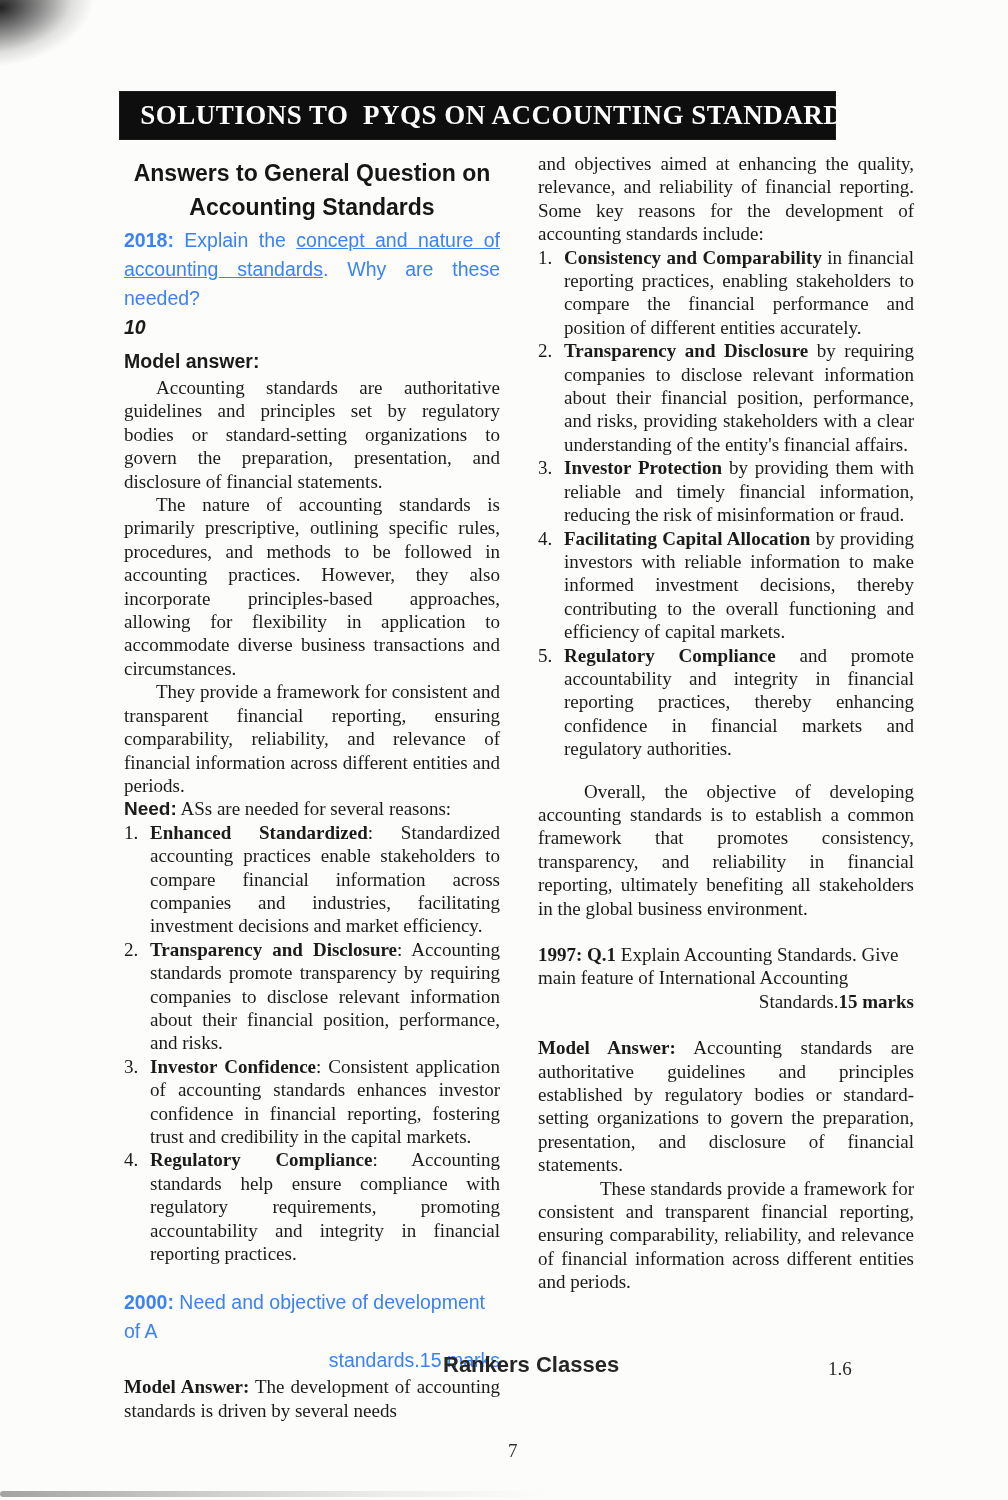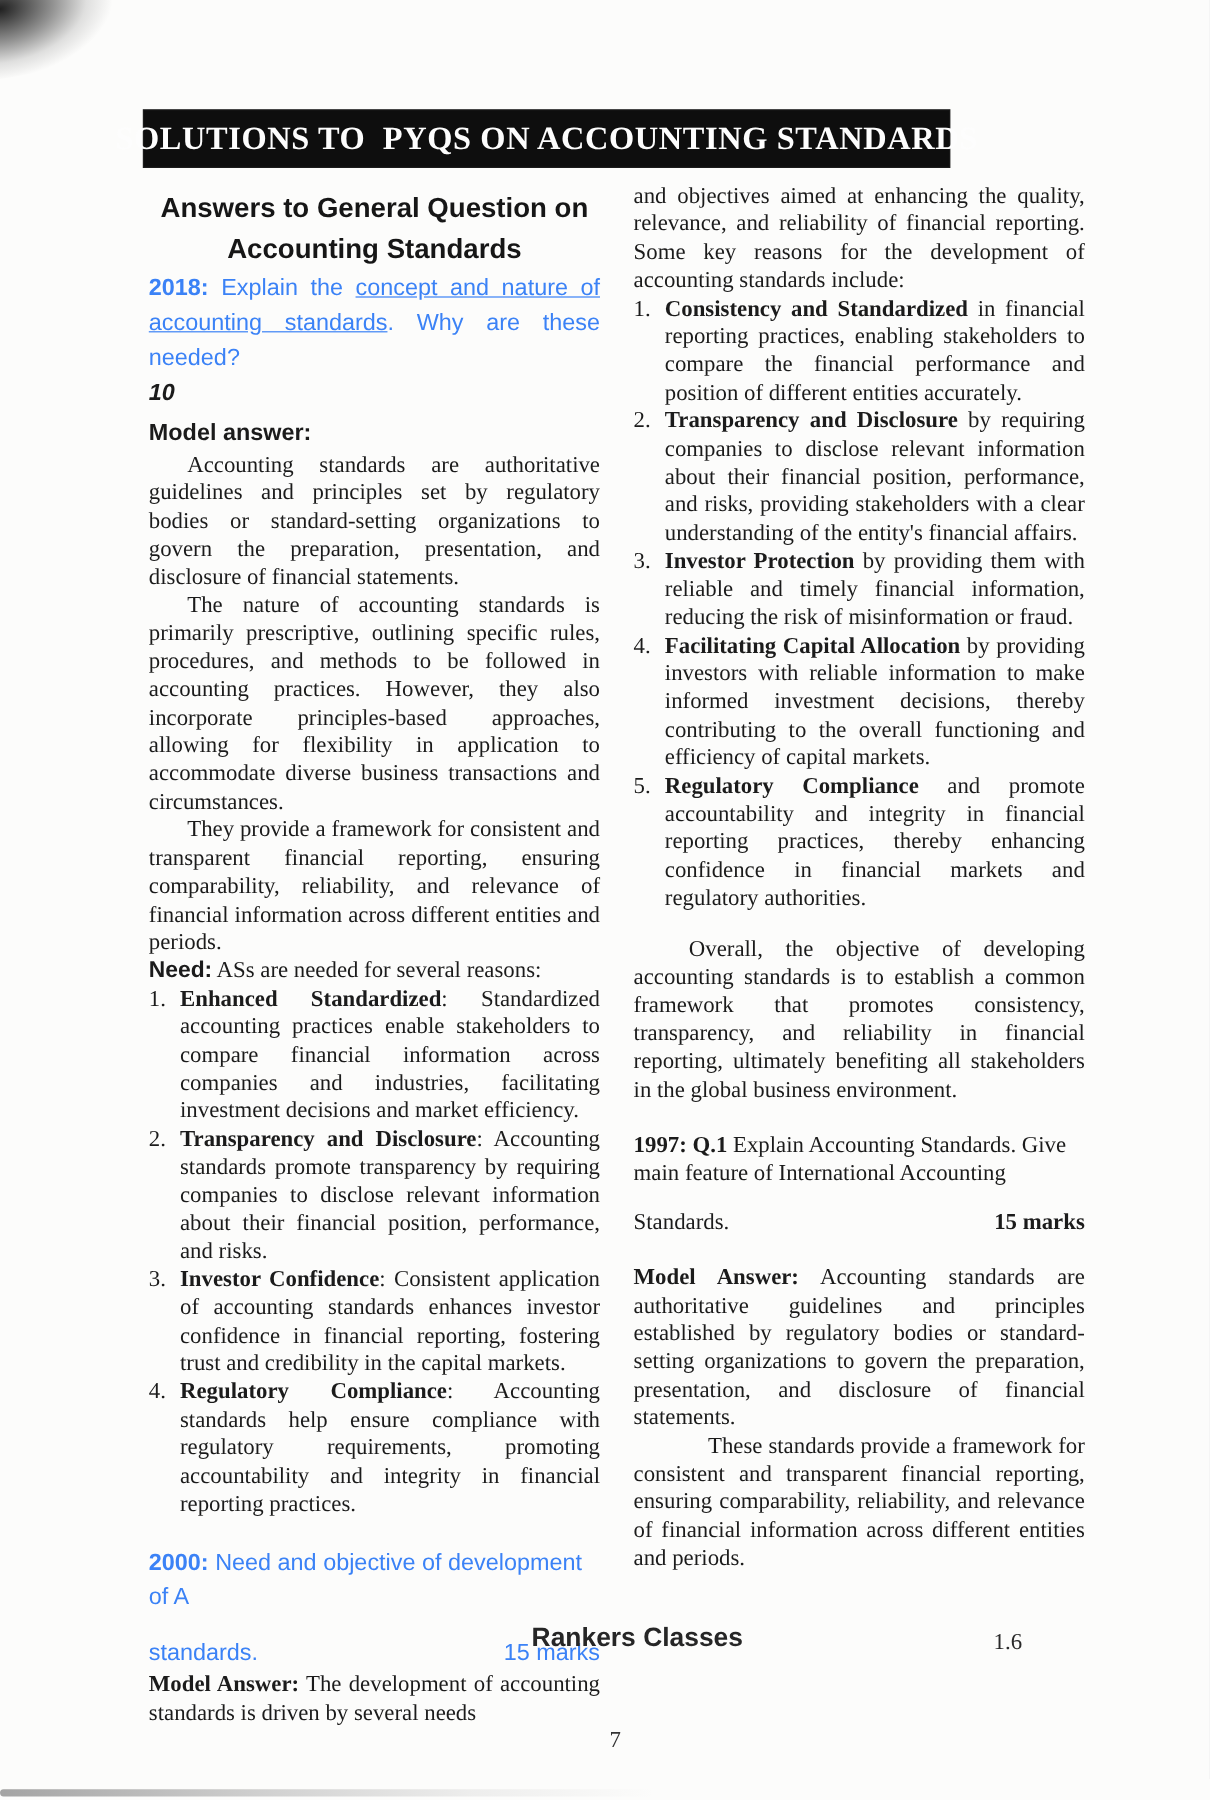--- a/index.html
+++ b/index.html
@@ -29,26 +29,27 @@
   
   .banner {
     position: absolute; top: 92px; left: 120px; width: 671px; height: 47px;
     background: #0e0e0e;
     color: #fdfdfd;
     display: flex; align-items: center; justify-content: center;
     font-family: "Liberation Serif", serif;
     font-weight: bold; font-size: 27px; letter-spacing: 0.5px;
     white-space: pre;
     box-shadow: 0 0 0 1px #1c1c1c;
+    padding-left: 44px;
   }
   
   .columns {
     position: absolute; top: 152px; left: 124px;
     width: 786px;
-    display: grid; grid-template-columns: 376px 376px; column-gap: 28px;
+    display: grid; grid-template-columns: 376px 376px; column-gap: 38px;
   }
   .col { width: 376px; }
 
   p { margin: 0; }
   .just { text-align: justify; }
   .serif-body { font-size: 19px; line-height: 23.4px; }
   .sans { font-family: "Liberation Sans", sans-serif; }
   .b { font-weight: bold; }
   .ind-1 { text-indent: 32px; }
   .ind-2 { text-indent: 46px; margin-top: 19px; }
@@ -65,21 +66,21 @@
   .model-label { font-size: 19.5px; line-height: 29px; }
 
   .numlist { list-style: none; margin: 0; padding: 0; }
   .numlist li {
     position: relative; padding-left: 26px;
     text-align: justify;
     font-size: 19px; line-height: 23.4px;
   }
   .numlist .num { position: absolute; left: 0; top: 0; }
 
-  .split { display: flex; justify-content: space-between; margin-top: 17px; }
+  .split { display: flex; justify-content: flex-end; }
   .gap-sm { margin-top: 6px; }
   .gap-md { margin-top: 23px; }
 
   
   .footer-brand {
     position: absolute; left: 443px; top: 1352px;
     font-family: "Liberation Sans", sans-serif;
     font-weight: bold; font-size: 22px; color: #262626;
   }
   .footer-section {
@@ -134,21 +135,21 @@
         <span>15 marks</span>
       </div>
 
       <p class="serif-body just"><span class="b">Model Answer:</span><span> The development of accounting standards is driven by several needs</span></p>
     </div>
 
     <div class="col">
       <p class="serif-body just">and objectives aimed at enhancing the quality, relevance, and reliability of financial reporting. Some key reasons for the development of accounting standards include:</p>
 
       <ol class="numlist">
-        <li><span class="num">1.</span><span class="b">Consistency and Standardized</span><span> in financial reporting practices, enabling stakeholders to compare the financial performance and position of different entities accurately.</span></li>
+        <li><span class="num">1.</span><span class="b">Consistency and Comparability</span><span> in financial reporting practices, enabling stakeholders to compare the financial performance and position of different entities accurately.</span></li>
         <li><span class="num">2.</span><span class="b">Transparency and Disclosure</span><span> by requiring companies to disclose relevant information about their financial position, performance, and risks, providing stakeholders with a clear understanding of the entity's financial affairs.</span></li>
         <li><span class="num">3.</span><span class="b">Investor Protection</span><span> by providing them with reliable and timely financial information, reducing the risk of misinformation or fraud.</span></li>
         <li><span class="num">4.</span><span class="b">Facilitating Capital Allocation</span><span> by providing investors with reliable information to make informed investment decisions, thereby contributing to the overall functioning and efficiency of capital markets.</span></li>
         <li><span class="num">5.</span><span class="b">Regulatory Compliance</span><span> and promote accountability and integrity in financial reporting practices, thereby enhancing confidence in financial markets and regulatory authorities.</span></li>
       </ol>
 
       <p class="serif-body just ind-2">Overall, the objective of developing accounting standards is to establish a common framework that promotes consistency, transparency, and reliability in financial reporting, ultimately benefiting all stakeholders in the global business environment.</p>
 
       <p class="serif-body gap-md"><span class="b">1997: Q.1</span><span> Explain Accounting Standards. Give main feature of International Accounting</span></p>
       <div class="split serif-body">

